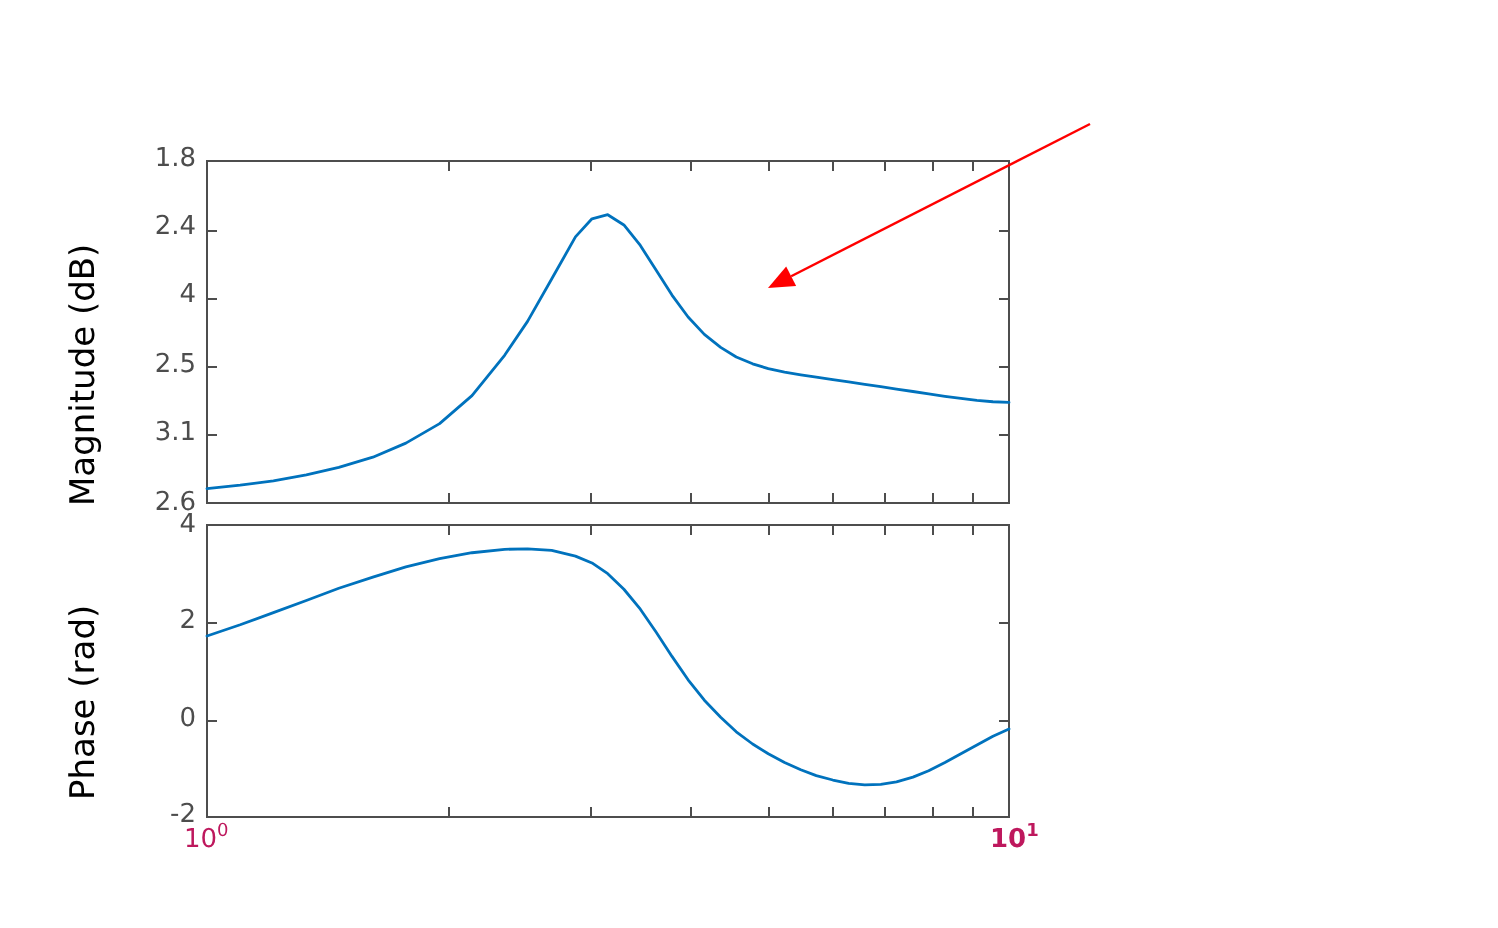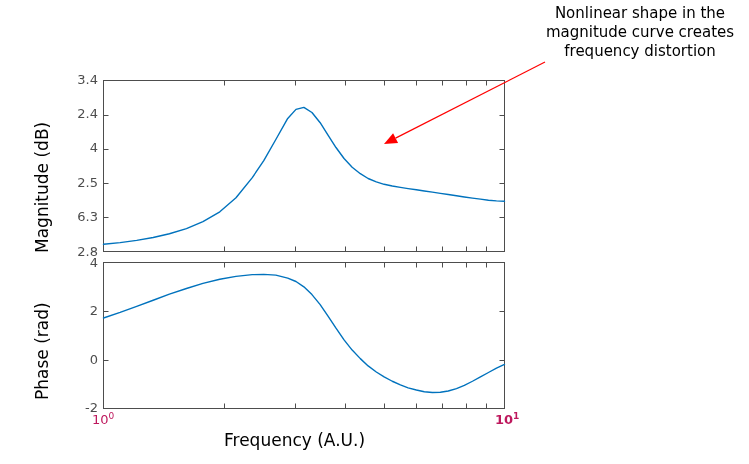--- a/index.html
+++ b/index.html
@@ -76,38 +76,36 @@
 </style>
 </head>
 <body>
 
 <div id="figure">
 
   <div class="axis-label" id="mag-ylabel">Magnitude (dB)</div>
 
   <div class="axis-label" id="phase-ylabel">Phase (rad)</div>
 
-  <div class="axis-label" id="xlabel">Frequency (A.U.)</div>
 
-  <div class="tick-text" style="left:58px; top:72px; width:40px;">3.4</div>
+  <div class="tick-text" style="left:58px; top:72px; width:40px;">1.8</div>
   <div class="tick-text" style="left:58px; top:106px; width:40px;">2.4</div>
   <div class="tick-text" style="left:58px; top:140px; width:40px;">4</div>
   <div class="tick-text" style="left:58px; top:175px; width:40px;">2.5</div>
-  <div class="tick-text" style="left:58px; top:209px; width:40px;">6.3</div>
-  <div class="tick-text" style="left:58px; top:244px; width:40px;">2.8</div>
+  <div class="tick-text" style="left:58px; top:209px; width:40px;">3.1</div>
+  <div class="tick-text" style="left:58px; top:244px; width:40px;">2.6</div>
 
   <div class="tick-text" style="left:58px; top:255px; width:40px;">4</div>
   <div class="tick-text" style="left:58px; top:303px; width:40px;">2</div>
   <div class="tick-text" style="left:58px; top:352px; width:40px;">0</div>
   <div class="tick-text" style="left:58px; top:400px; width:40px;">-2</div>
 
   <div class="xtick-text" style="left:92px; top:411px;"><span>10</span><sup>0</sup></div>
   <div class="xtick-text" style="left:495px; top:411px;font-weight:bold;"><span>10</span><sup>1</sup></div>
 
-  <div id="annotation">Nonlinear shape in the magnitude curve creates frequency distortion</div>
 
   <svg id="plot-svg" width="749" height="464" style="position:absolute; left:0; top:0;">
 
     <rect id="mag-box" x="103.5" y="80.5" width="401" height="171" fill="none" stroke="#4d4d4d" stroke-width="1"></rect>
     <g id="mag-ticks">
         <line x1="103.5" y1="217.5" x2="108.5" y2="217.5" stroke="#4d4d4d" stroke-width="1"></line>
         <line x1="499.5" y1="217.5" x2="504.5" y2="217.5" stroke="#4d4d4d" stroke-width="1"></line>
         <line x1="103.5" y1="183.5" x2="108.5" y2="183.5" stroke="#4d4d4d" stroke-width="1"></line>
         <line x1="499.5" y1="183.5" x2="504.5" y2="183.5" stroke="#4d4d4d" stroke-width="1"></line>
         <line x1="103.5" y1="149.5" x2="108.5" y2="149.5" stroke="#4d4d4d" stroke-width="1"></line>

